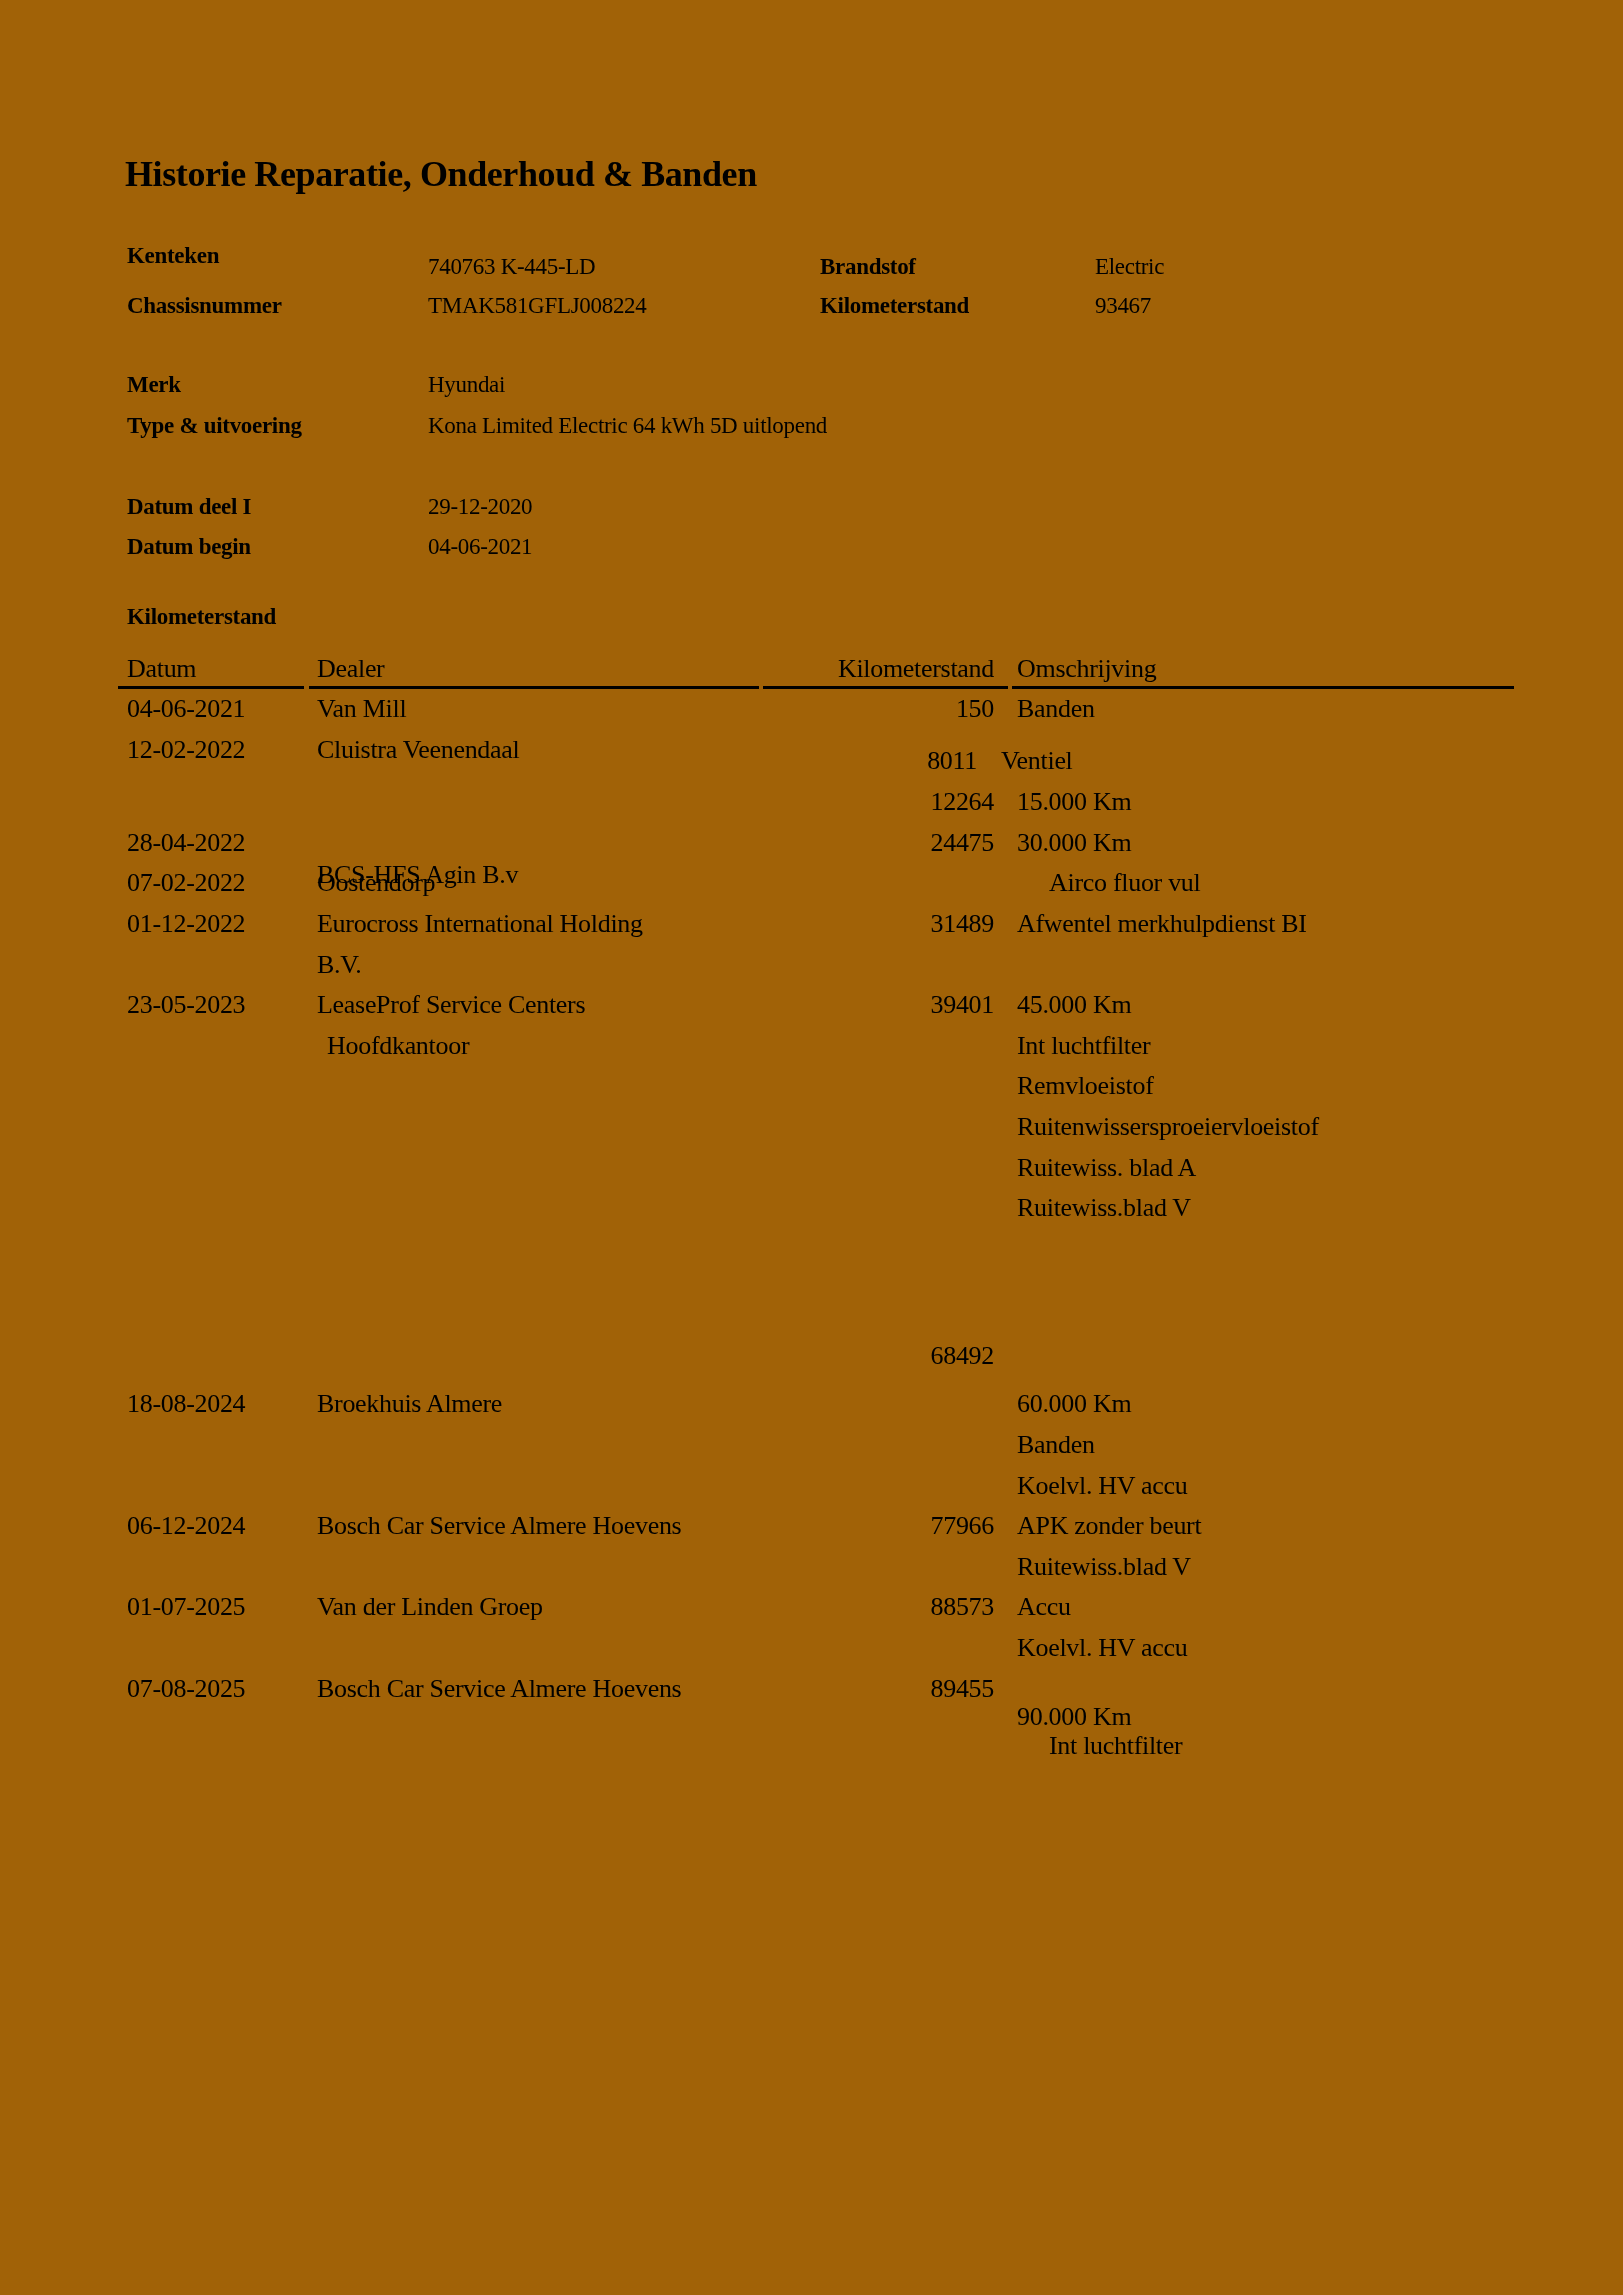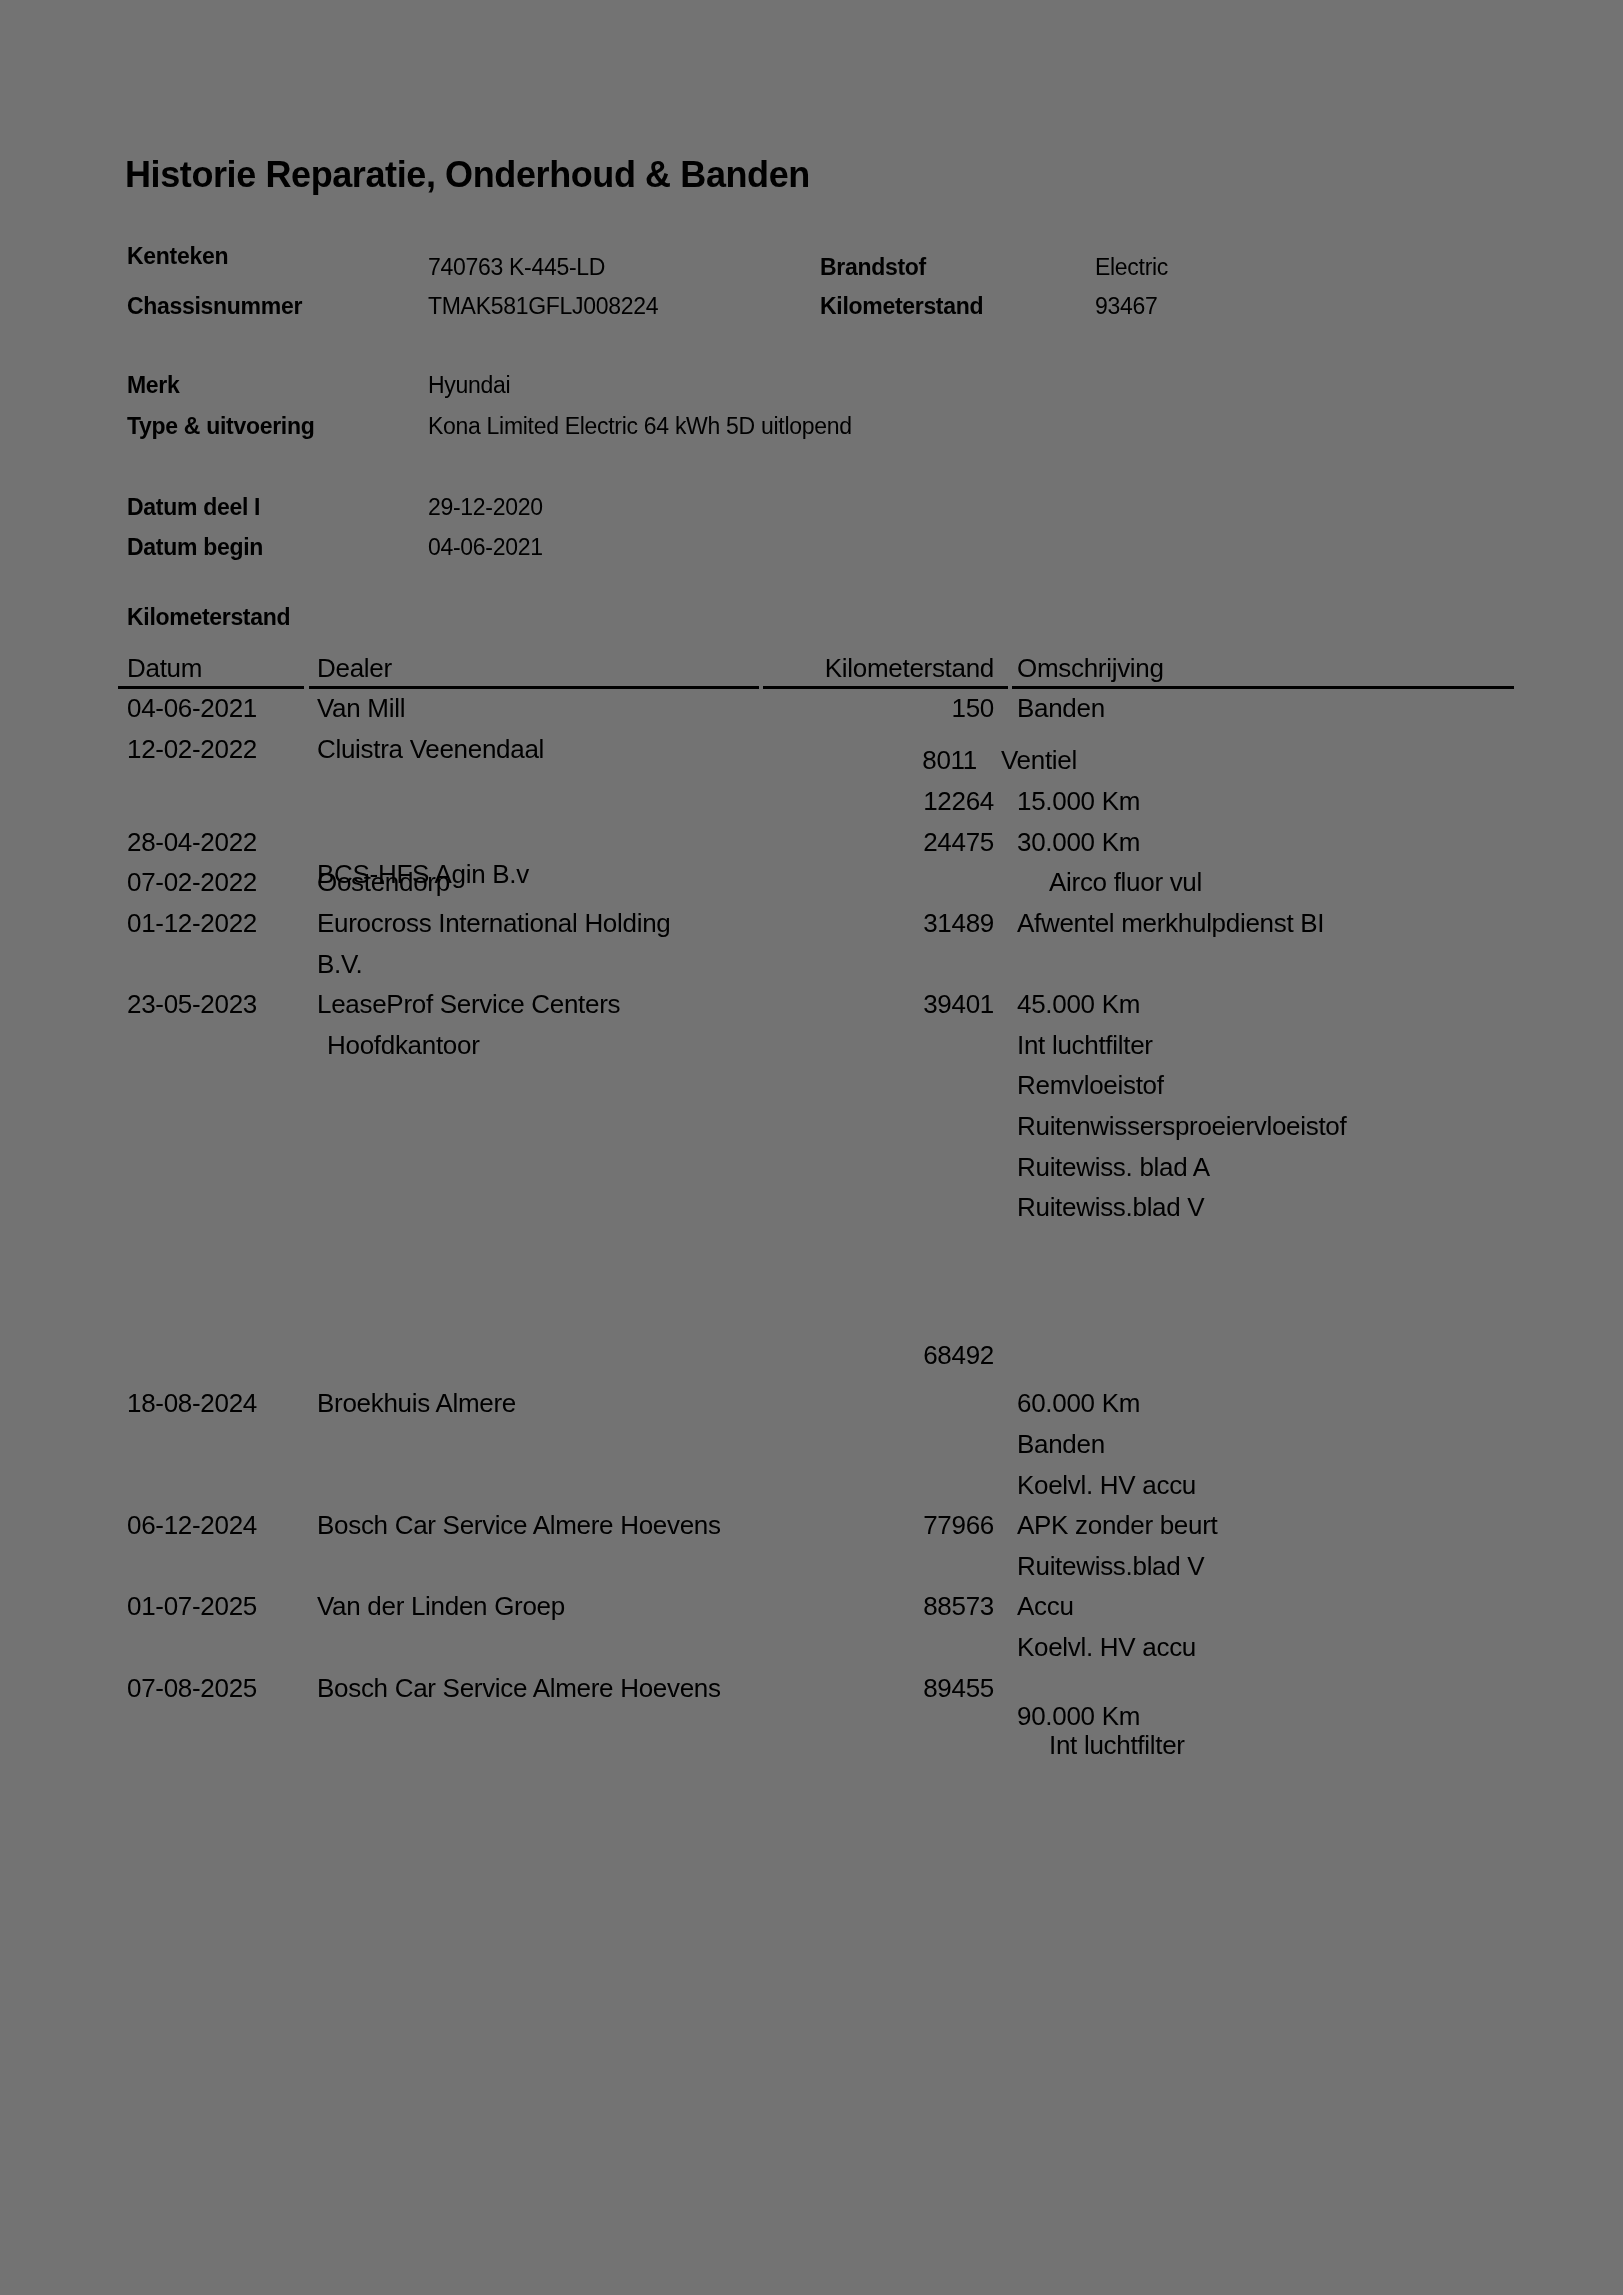--- a/index.html
+++ b/index.html
@@ -1,21 +1,21 @@
 <!DOCTYPE html>
 <html style="font-size:13.5px"><head>
 <meta charset="utf-8">
 <style>
   html,body{margin:0;padding:0;background:#e8e8e8;}
   .page{
     position:relative;
     width:1624px;
     height:2295px;
-    background:#737373;
-    font-family:Liberation Sans, sans-serif;
+    background:#a16207;
+    font-family:Liberation Serif, serif;
     color:#000000;
     overflow:hidden;
   }
   .abs{position:absolute;white-space:nowrap;line-height:1.05;}
   .b{font-weight:bold;}
   .title{font-size:36px;letter-spacing:-0.4px;}
   .fs-body{font-size:23px;letter-spacing:-0.3px;}
   .fs-table{font-size:26px;letter-spacing:-0.3px;}
 
   

